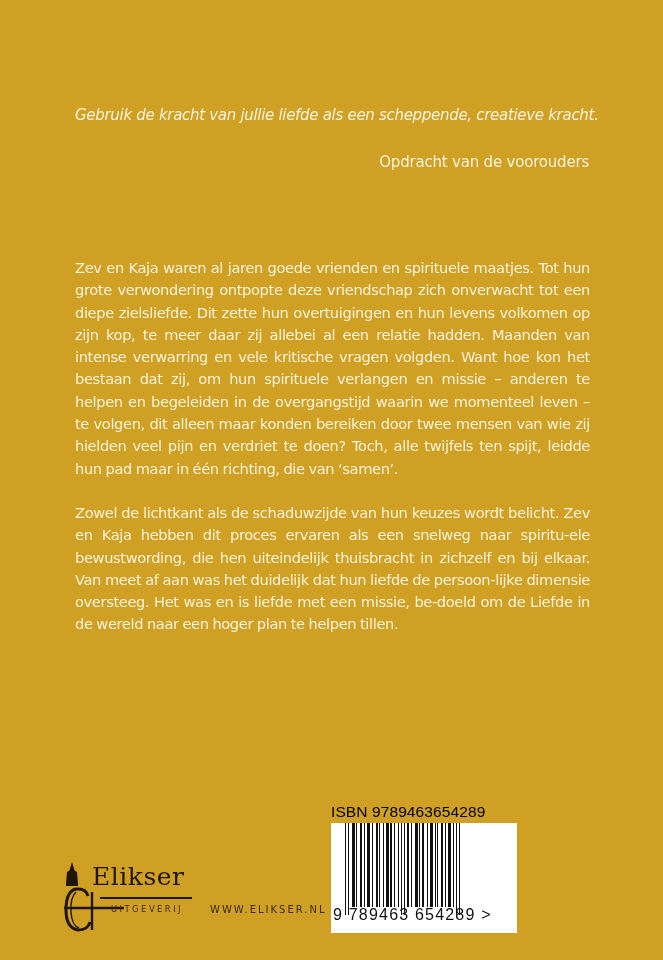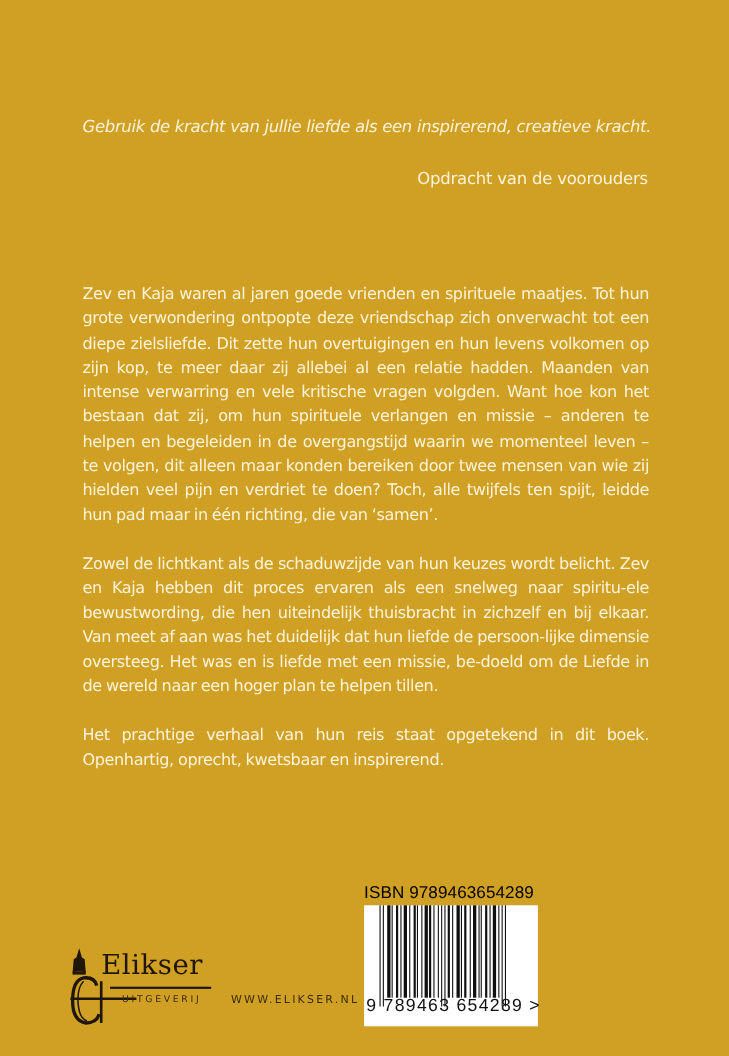--- a/index.html
+++ b/index.html
@@ -30,21 +30,21 @@
     text-align: justify;
     letter-spacing: -0.35px;
     word-spacing: -0.5px;
   }
   .isbn-label {
     position: absolute; left: 331px; top: 803px;
     font-family: "Liberation Sans", sans-serif;
     font-size: 15.5px; color: #000000; letter-spacing: 0.1px;
   }
   .barcode-box {
-    position: absolute; left: 331px; top: 823px; width: 158px; height: 110px;
+    position: absolute; left: 331px; top: 823px; width: 186px; height: 110px;
     background: #FFFFFF;
   }
   .barcode-bars {
     position: absolute; left: 14px; top: 0; height: 84px; width: 128px;
     display: flex; align-items: flex-start;
   }
   .barcode-bars span { display: block; height: 84px; background: #111; }
   .barcode-bars span.long { height: 92px; }
   .barcode-digits {
     position: absolute; left: 2px; top: 83px; width: 156px;
@@ -69,27 +69,26 @@
   }
   .website {
     position: absolute; left: 210px; top: 904px;
     font-family: "DejaVu Sans", sans-serif; font-size: 10px; color: #3a2a0c;
     letter-spacing: 2px;
   }
 </style>
 </head>
 <body>
 
-<div class="motto">Gebruik de kracht van jullie liefde als een inspirerend, creatieve kracht.</div>
+<div class="motto">Gebruik de kracht van jullie liefde als een scheppende, creatieve kracht.</div>
 <div class="attribution">Opdracht van de voorouders</div>
 
 <div class="blurb">
   <p>Zev en Kaja waren al jaren goede vrienden en spirituele maatjes. Tot hun grote verwondering ontpopte deze vriendschap zich onverwacht tot een diepe zielsliefde. Dit zette hun overtuigingen en hun levens volkomen op zijn kop, te meer daar zij allebei al een relatie hadden. Maanden van intense verwarring en vele kritische vragen volgden. Want hoe kon het bestaan dat zij, om hun spirituele verlangen en missie – anderen te helpen en begeleiden in de overgangstijd waarin we momenteel leven – te volgen, dit alleen maar konden bereiken door twee mensen van wie zij hielden veel pijn en verdriet te doen? Toch, alle twijfels ten spijt, leidde hun pad maar in één richting, die van ‘samen’.</p>
   <p>Zowel de lichtkant als de schaduwzijde van hun keuzes wordt belicht. Zev en Kaja hebben dit proces ervaren als een snelweg naar spiritu-ele bewustwording, die hen uiteindelijk thuisbracht in zichzelf en bij elkaar. Van meet af aan was het duidelijk dat hun liefde de persoon-lijke dimensie oversteeg. Het was en is liefde met een missie, be-doeld om de Liefde in de wereld naar een hoger plan te helpen tillen.</p>
-  <p>Het prachtige verhaal van hun reis staat opgetekend in dit boek. Openhartig, oprecht, kwetsbaar en inspirerend.</p>
 </div>
 
 <svg class="logo" viewBox="0 0 140 80" width="140" height="80">
   <g fill="#1F1608" stroke="#1F1608">
 
     <path d="M13 14 L10 4 L7 14 Z" stroke="none"></path>
     <path d="M5 14 Q10 10 15 14 L16 26 Q10 24 4 26 Z" stroke="none"></path>
     <rect x="4" y="25" width="12" height="3" stroke="none"></rect>
 
     <path d="M26 38 Q24 30 14 31 Q4 33 4 52 Q4 70 16 72 Q26 72 28 64" fill="none" stroke-width="3"></path>

